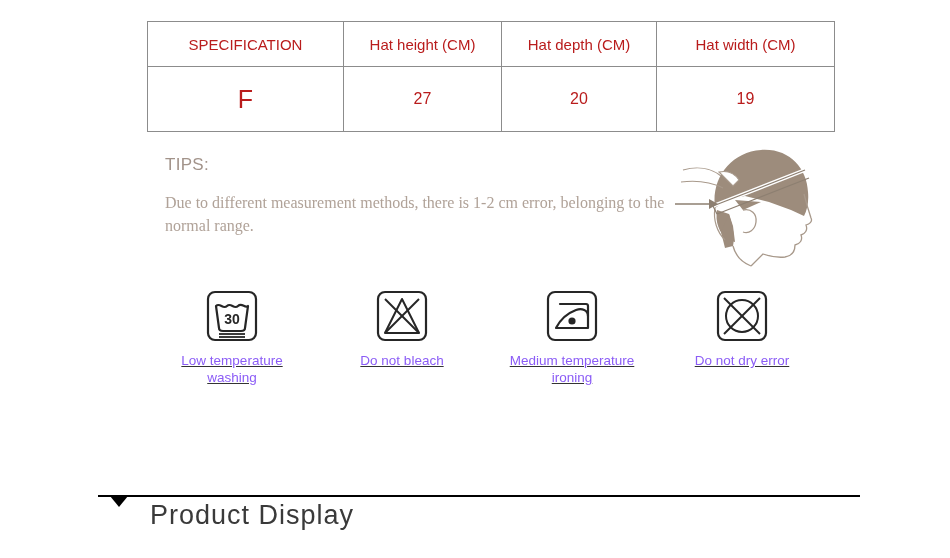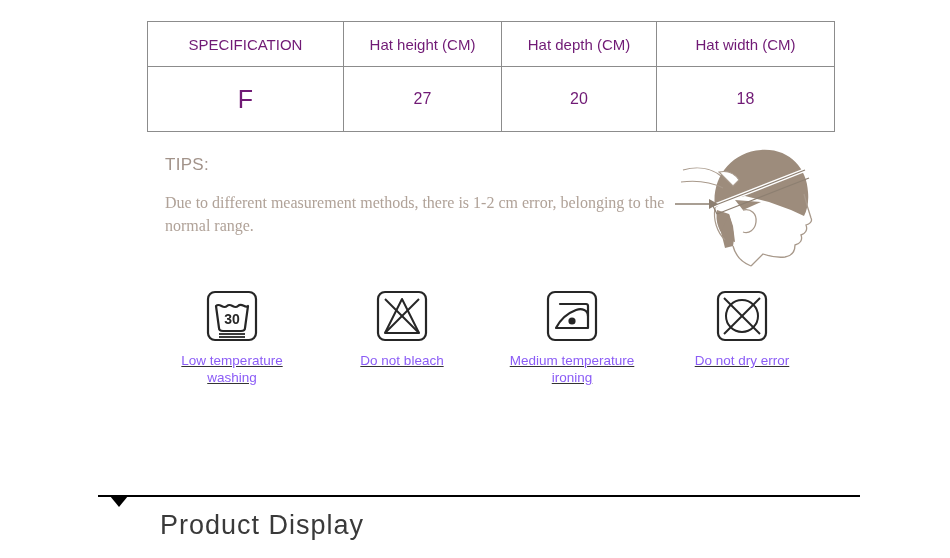--- a/index.html
+++ b/index.html
@@ -21,21 +21,21 @@
     position: absolute;
     left: 147px;
     top: 21px;
     width: 675px;
     border-collapse: collapse;
     table-layout: fixed;
   }
   .spec-table td {
     border: 1px solid #8c8c8c;
     text-align: center;
-    color: #701a75;
+    color: #b91c1c;
     font-weight: 400;
   }
   .spec-table .row-head td {
     height: 42px;
     font-size: 15px;
   }
   .spec-table .row-body td {
     height: 62px;
     font-size: 16px;
   }
@@ -127,39 +127,39 @@
     border-top: 11px solid #000000;
   }
   .section-title {
     position: absolute;
     left: 148px;
     top: 498px;
     font-size: 27px;
     font-weight: 400;
     color: #3a3a3a;
     letter-spacing: 1px;
-    margin: 12px;
+    margin: 2px;
   }
 </style>
 </head>
 <body>
 
 <table class="spec-table">
   <tbody>
     <tr class="row-head">
       <td class="col-spec">SPECIFICATION</td>
       <td class="col-h">Hat height (CM)</td>
       <td class="col-d">Hat depth (CM)</td>
       <td class="col-w">Hat width (CM)</td>
     </tr>
     <tr class="row-body">
       <td class="col-spec big">F</td>
       <td class="col-h">27</td>
       <td class="col-d">20</td>
-      <td class="col-w">18</td>
+      <td class="col-w">19</td>
     </tr>
   </tbody>
 </table>
 
 <div class="tips">
   <p class="tips-title">TIPS:</p>
   <p class="tips-body">Due to different measurement methods, there is 1-2 cm error, belonging to the normal range.</p>
 </div>
 
 <div class="head-illustration">

